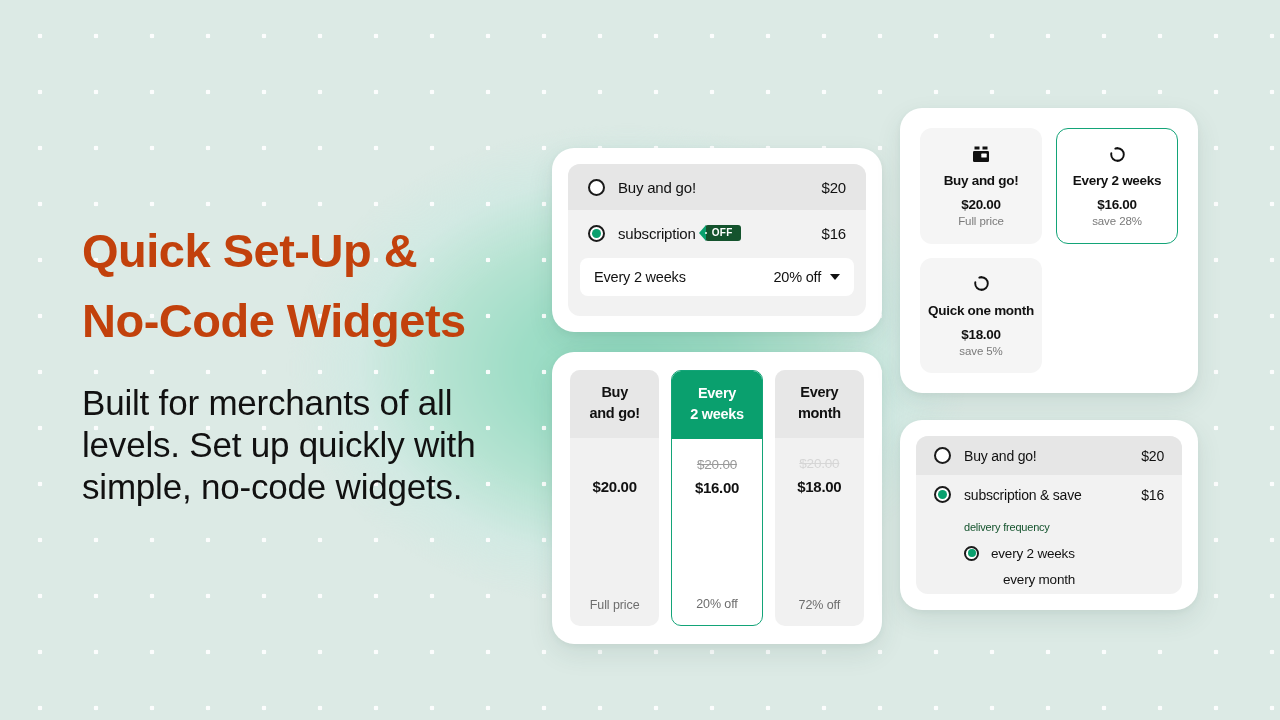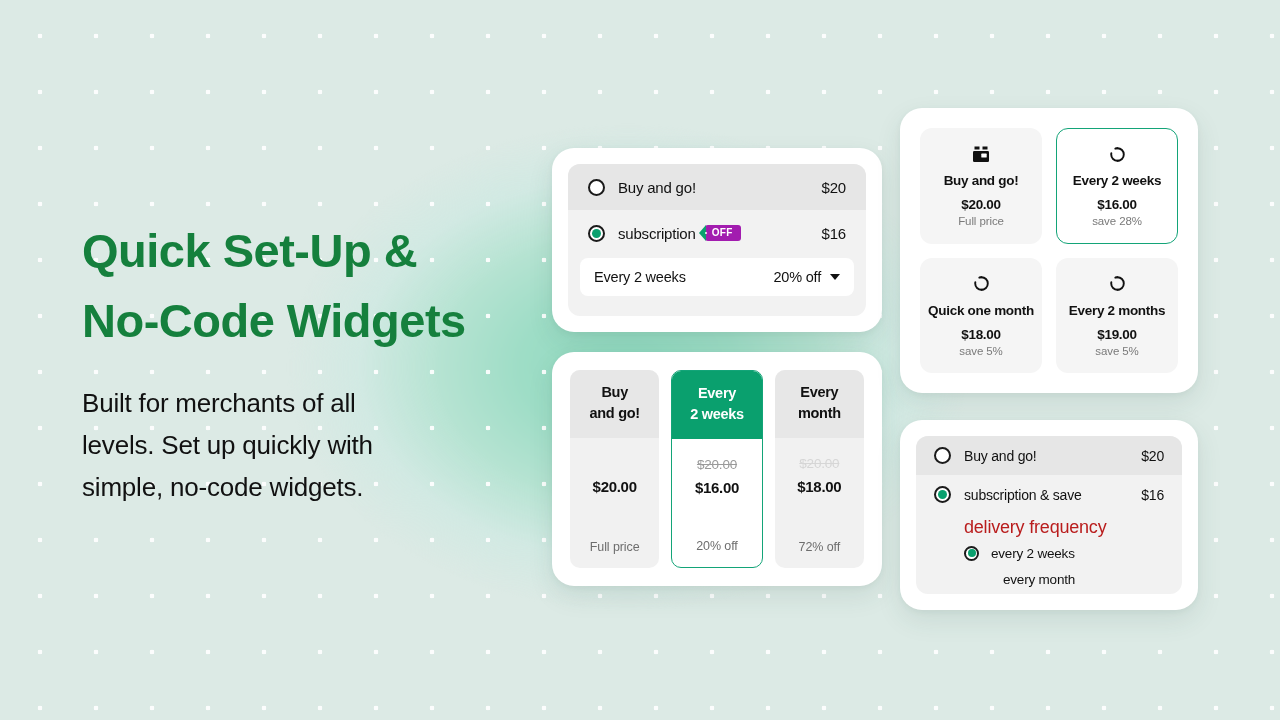--- a/index.html
+++ b/index.html
@@ -48,28 +48,28 @@
   #copy {
     position: absolute;
     left: 82px;
     top: 216px;
     width: 470px;
   }
   #headline {
     font-size: 47px;
     line-height: 70px;
     font-weight: bold;
-    color: #15803d;
+    color: #c2410c;
     letter-spacing: -0.5px;
     margin: 0;
     white-space: pre-line;
   }
   #subcopy {
     margin: 26px 0 0 0;
-    font-size: 26px;
+    font-size: 35px;
     line-height: 42px;
     color: #111111;
     letter-spacing: -0.2px;
     white-space: pre-line;
   }
 
   
   .card {
     position: absolute;
     background: #ffffff;
@@ -122,21 +122,21 @@
   .radio.on::after {
     content: "";
     width: 9px;
     height: 9px;
     border-radius: 50%;
     background: #0aa06e;
   }
   .tag {
     position: relative;
     margin-left: 9px;
-    background: #a21caf;
+    background: #14532d;
     color: #fff;
     font-size: 10px;
     font-weight: bold;
     letter-spacing: 0.3px;
     padding: 3px 8px 3px 7px;
     border-radius: 3px;
     line-height: 1;
     display: inline-flex;
     align-items: center;
   }
@@ -176,21 +176,21 @@
   .chev {
     margin-left: 9px;
     width: 0; height: 0;
     border-left: 5px solid transparent;
     border-right: 5px solid transparent;
     border-top: 6px solid #111;
     display: inline-block;
   }
 
   
-  #card-columns { left: 552px; top: 352px; width: 330px; height: 234px; padding: 18px; }
+  #card-columns { left: 552px; top: 352px; width: 330px; height: 292px; padding: 18px; }
   .cols { display: flex; gap: 12px; height: 100%; }
   .col {
     flex: 1;
     background: #f1f1f1;
     border-radius: 10px;
     display: flex;
     flex-direction: column;
     overflow: hidden;
     box-sizing: border-box;
   }
@@ -313,22 +313,22 @@
     box-sizing: border-box;
   }
   .nr-row.shaded { background: #e6e6e6; }
   .nr-label { font-size: 14px; color: #111; letter-spacing: -0.2px; }
   .nr-price { margin-left: auto; font-size: 14px; color: #111; letter-spacing: -0.2px; }
   .nr-sub {
     padding-left: 48px;
     height: 26px;
     display: flex;
     align-items: center;
-    font-size: 18px;
-    color: #b91c1c;
+    font-size: 11px;
+    color: #14532d;
     letter-spacing: -0.2px;
   }
   .nr-opt {
     display: flex;
     align-items: center;
     height: 26px;
     padding-left: 48px;
     font-size: 13.5px;
     color: #111;
     letter-spacing: -0.2px;
@@ -451,33 +451,20 @@
           <path d="M8.5 14.8 A6.3 6.3 0 0 1 8.5 2.2" stroke="#111" stroke-width="1.9" stroke-linecap="round" stroke-dasharray="11 6"></path>
           <path d="M6.6 1.2 L8.9 2.3 L6.7 3.6" fill="#111"></path>
           <path d="M10.4 15.8 L8.1 14.7 L10.3 13.4" fill="#111"></path>
         </svg>
       </div>
       <div class="tile-title">Quick one month</div>
       <div class="tile-price">$18.00</div>
       <div class="tile-save">save 5%</div>
     </div>
 
-    <div class="tile">
-      <div class="tile-icon">
-        <svg width="17" height="17" viewBox="0 0 17 17" fill="none">
-          <path d="M8.5 2.2 A6.3 6.3 0 0 1 8.5 14.8" stroke="#111" stroke-width="1.9" stroke-linecap="round"></path>
-          <path d="M8.5 14.8 A6.3 6.3 0 0 1 8.5 2.2" stroke="#111" stroke-width="1.9" stroke-linecap="round" stroke-dasharray="11 6"></path>
-          <path d="M6.6 1.2 L8.9 2.3 L6.7 3.6" fill="#111"></path>
-          <path d="M10.4 15.8 L8.1 14.7 L10.3 13.4" fill="#111"></path>
-        </svg>
-      </div>
-      <div class="tile-title">Every 2 months</div>
-      <div class="tile-price">$19.00</div>
-      <div class="tile-save">save 5%</div>
-    </div>
 
   </div>
 </div>
 
 <div class="card" id="card-nested">
   <div class="nested-inner">
 
     <div class="nr-row shaded">
       <span class="radio"></span>
       <span class="nr-label">Buy and go!</span>

